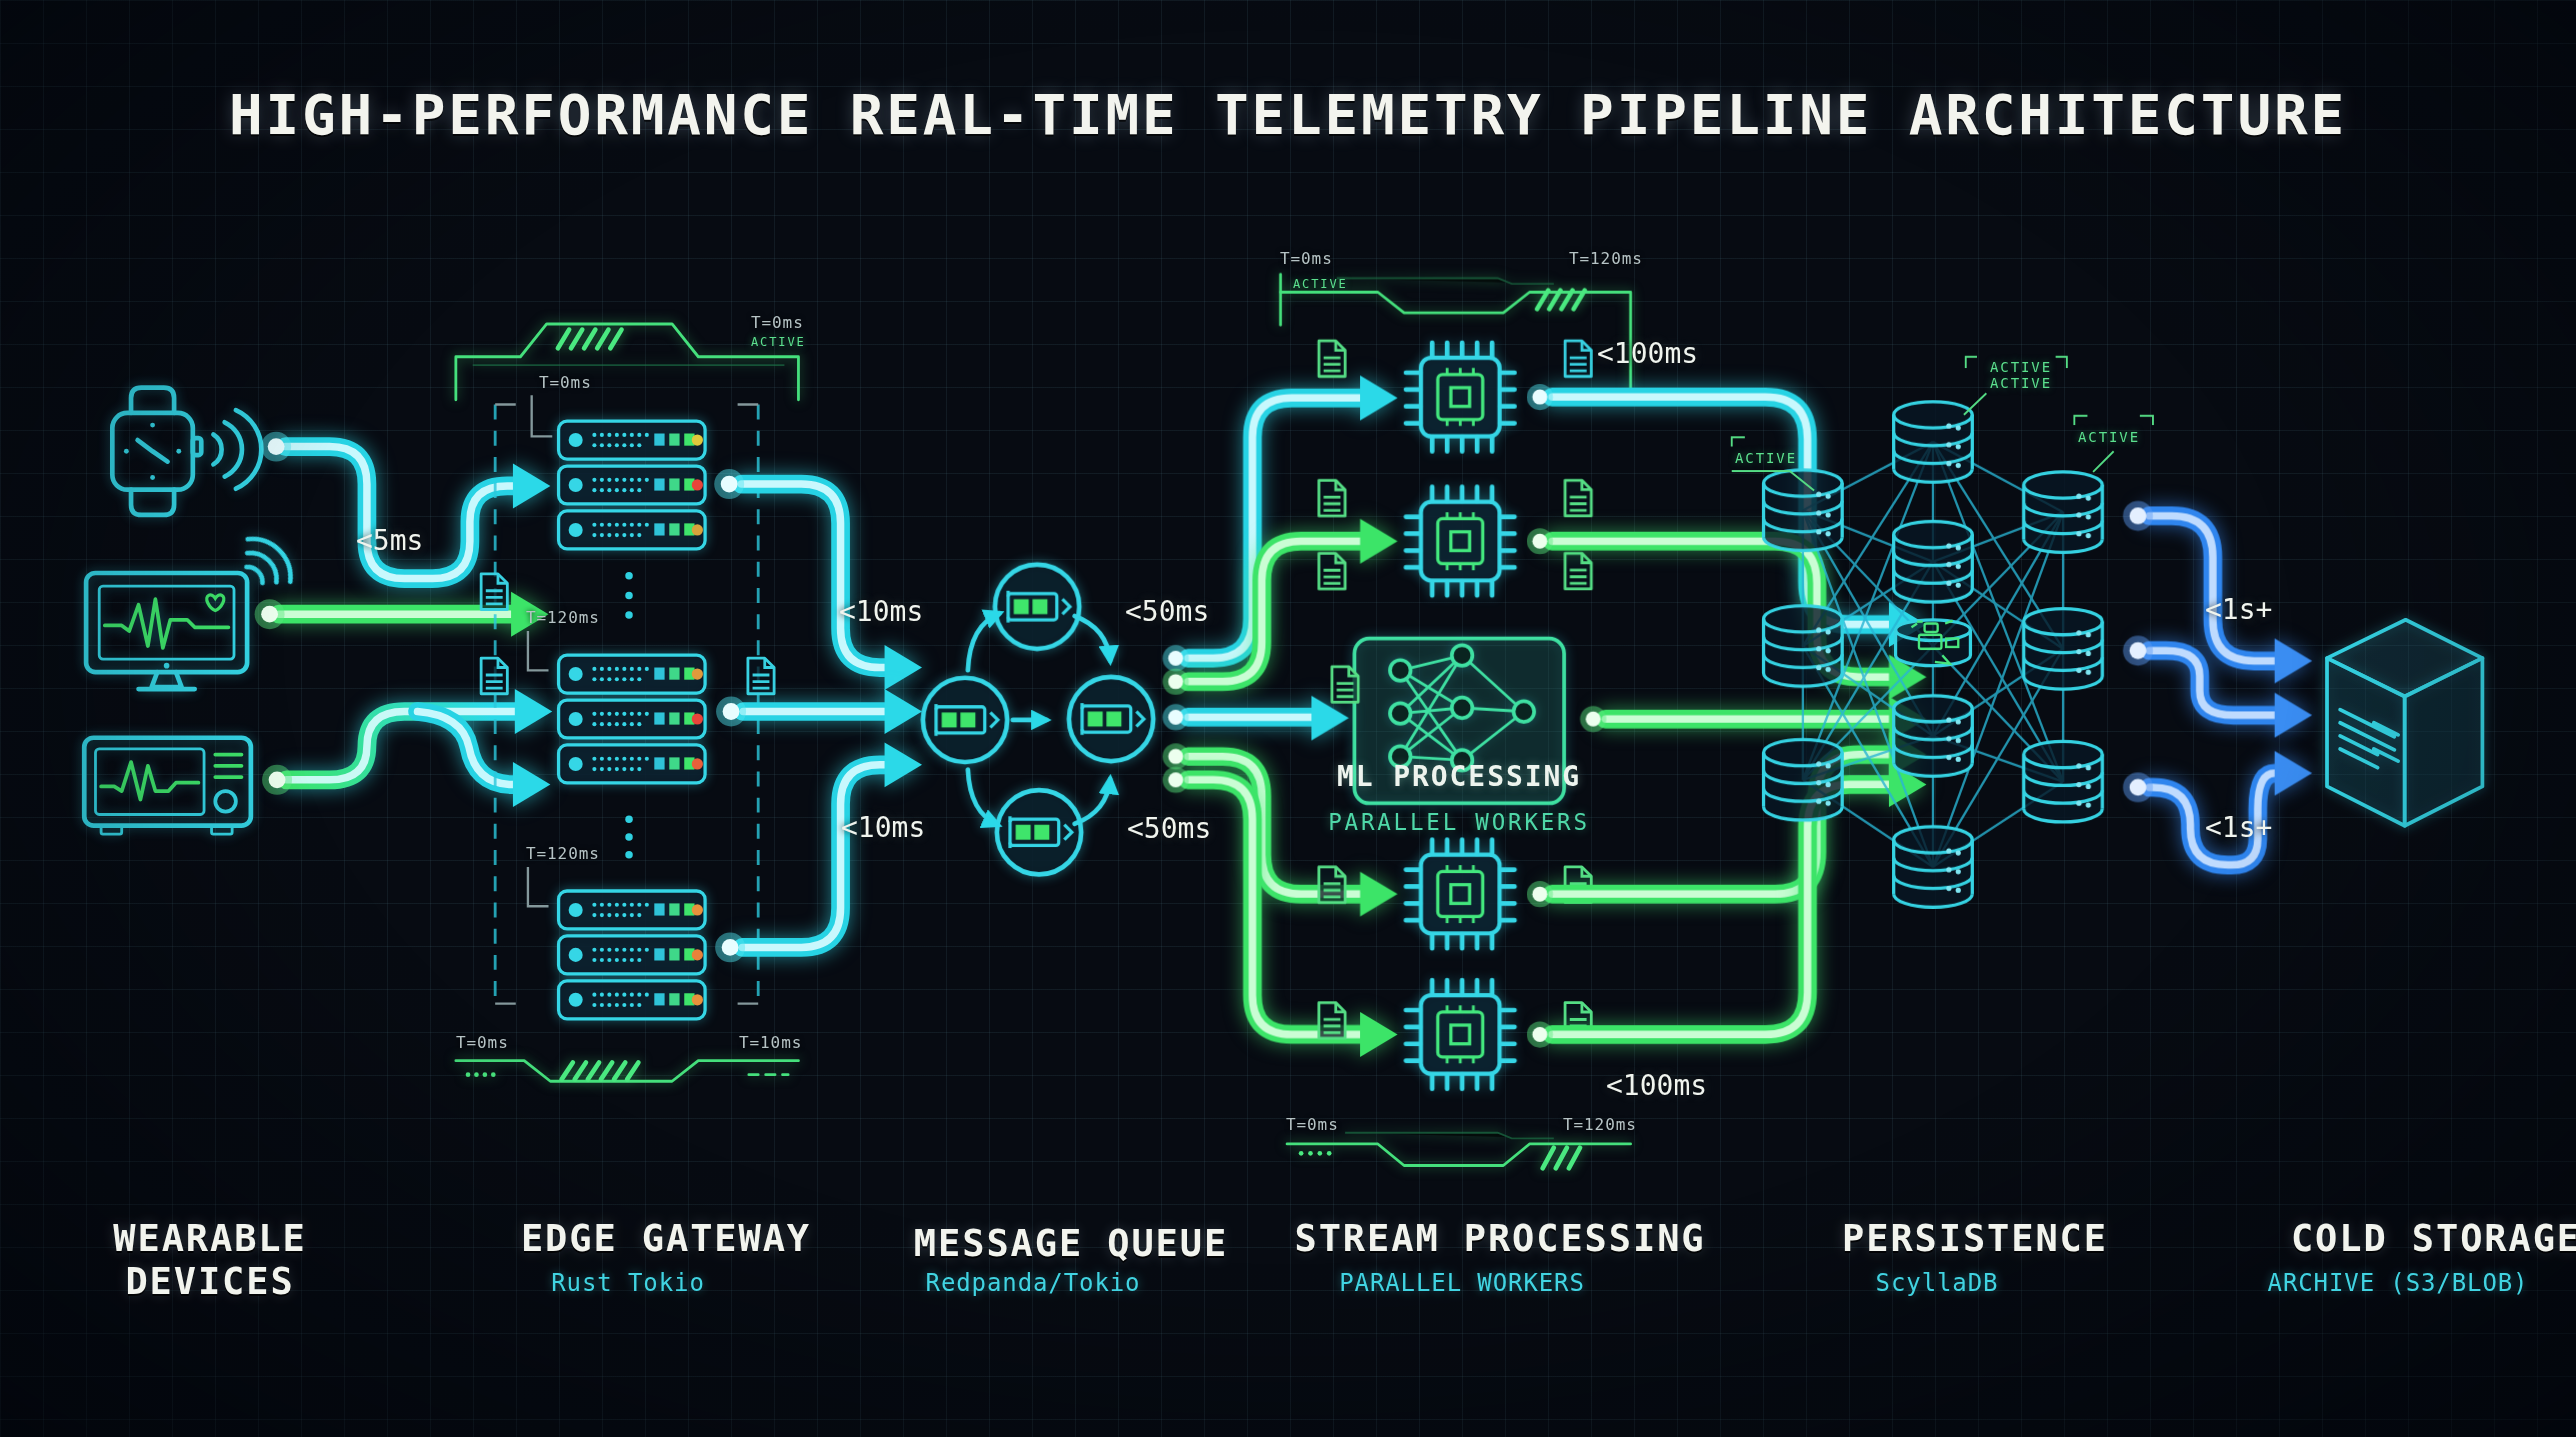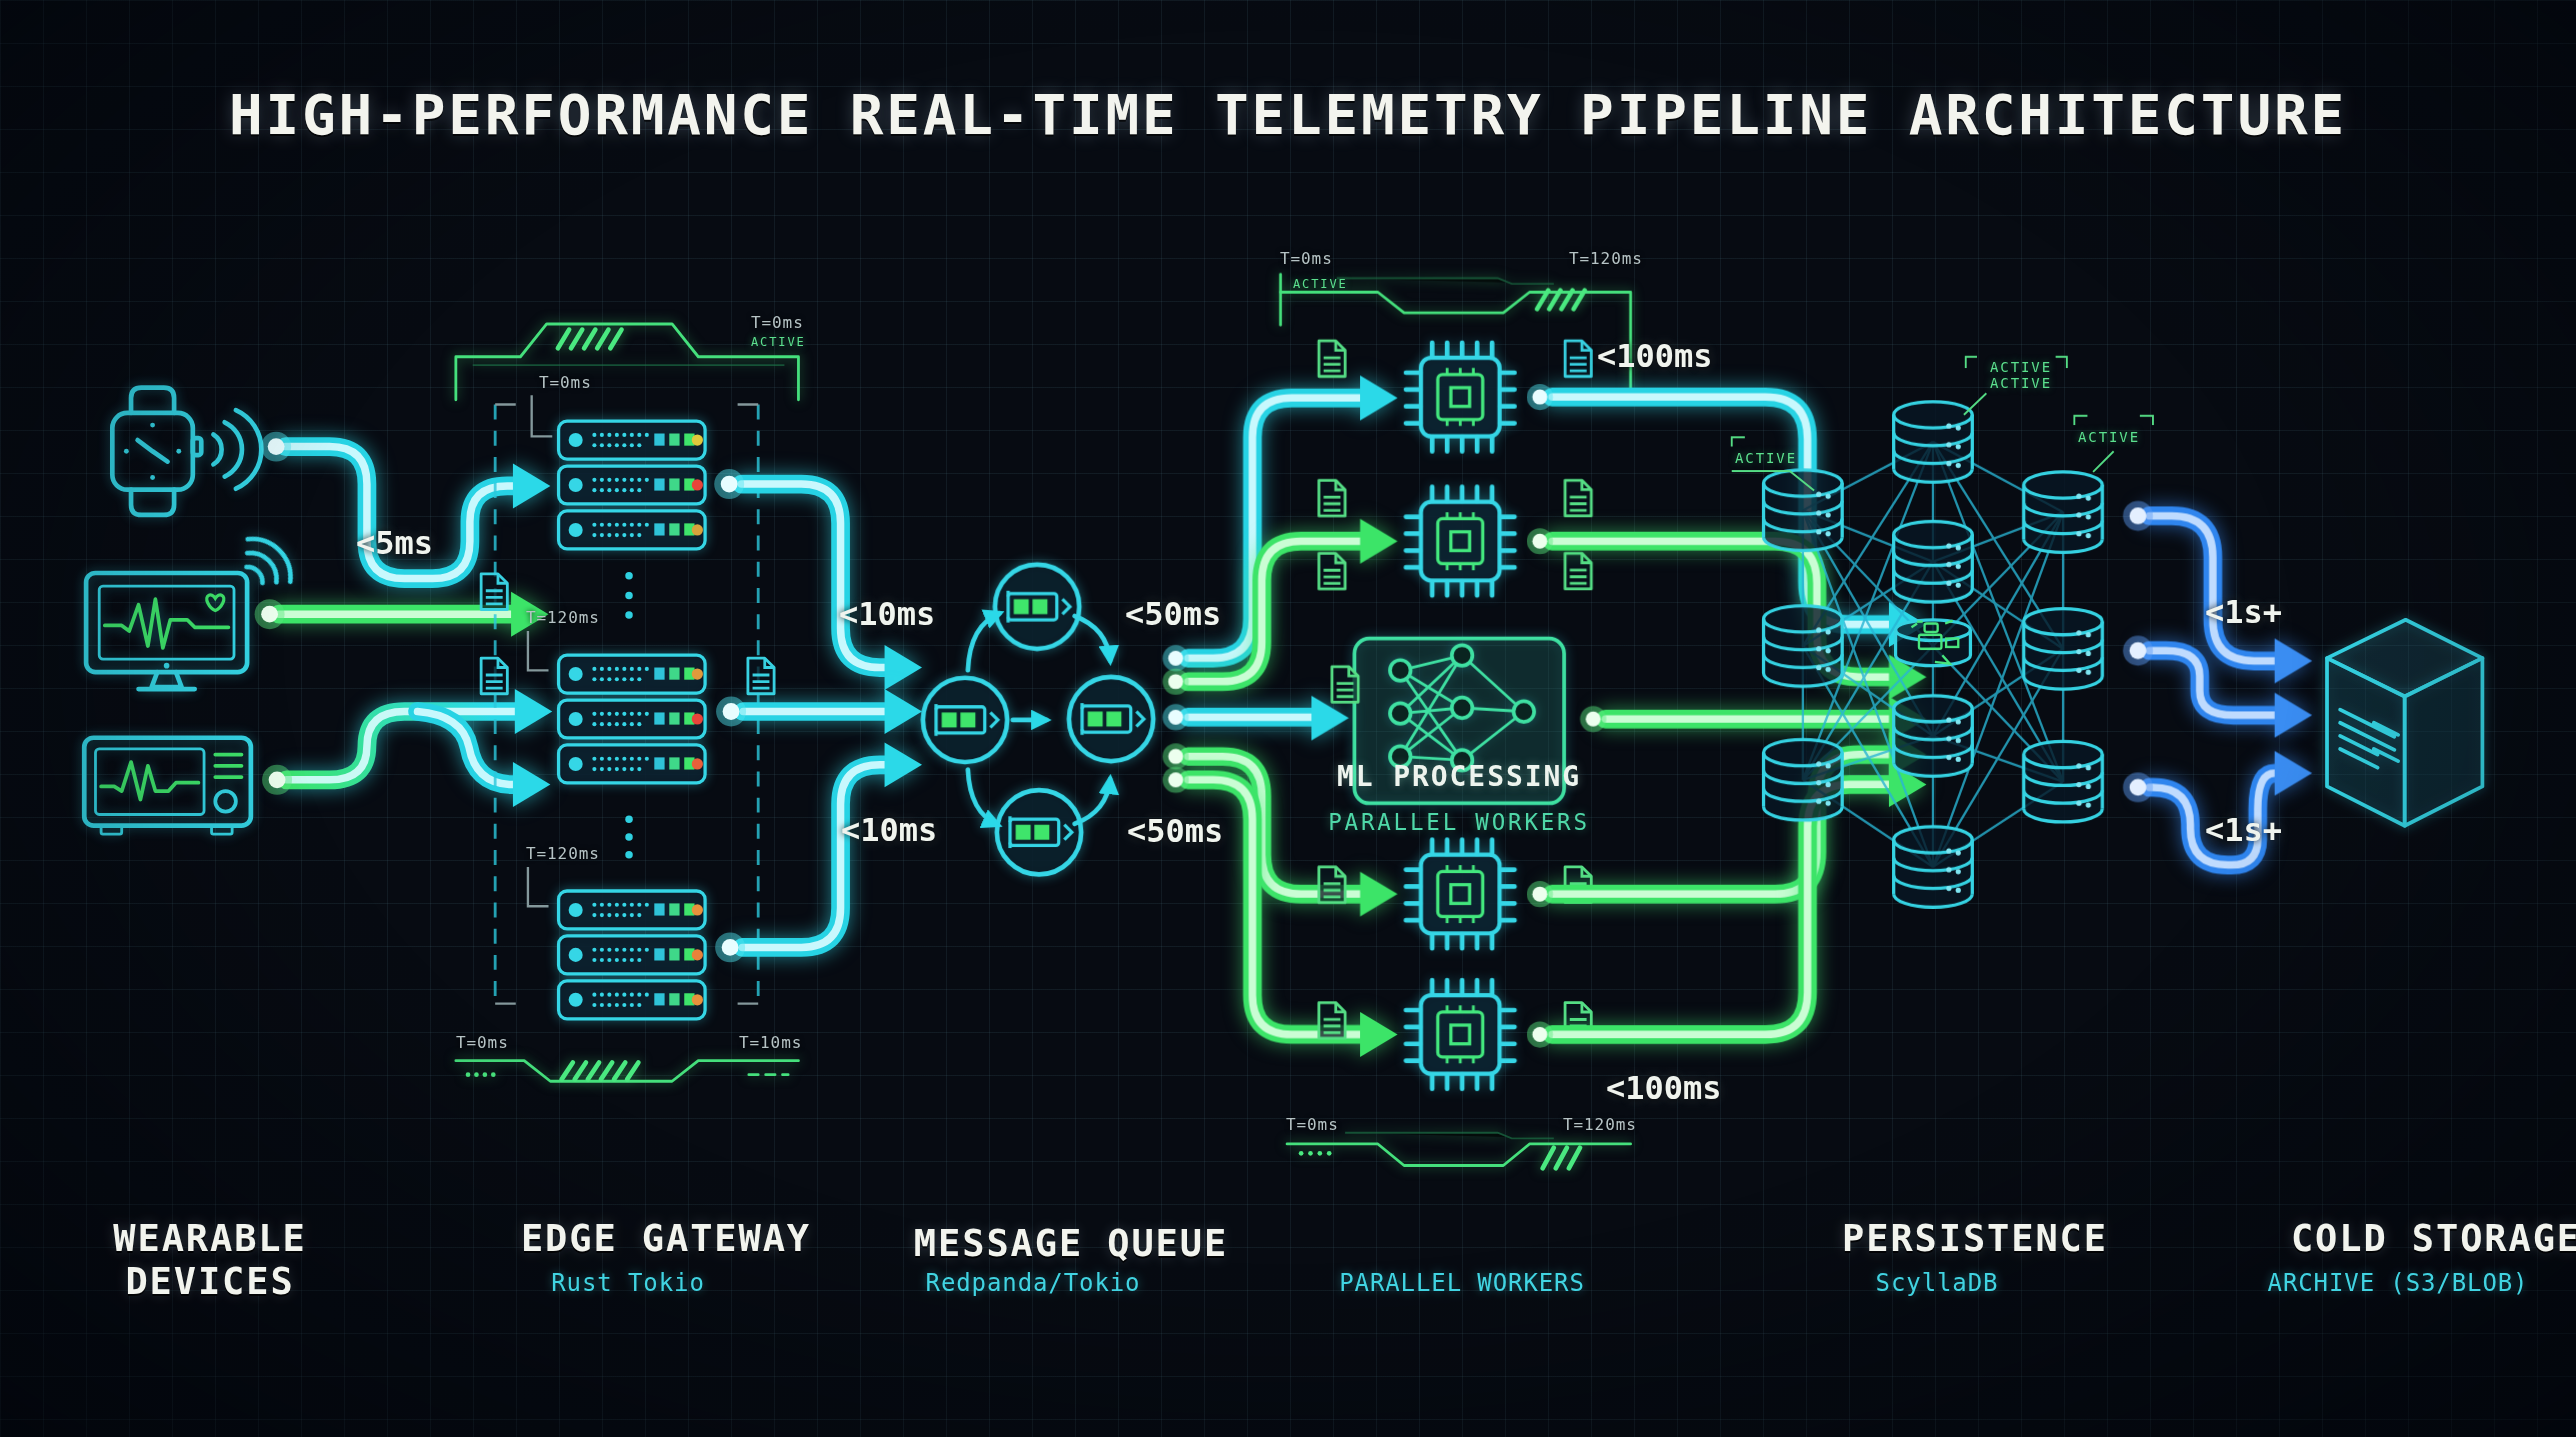--- a/index.html
+++ b/index.html
@@ -8,21 +8,21 @@
       linear-gradient(rgba(96,142,160,.12) 0.9px, transparent 0.9px),
       linear-gradient(90deg, rgba(96,142,160,.12) 0.9px, transparent 0.9px);
     background-size:43px 43px;font-family:"DejaVu Sans Mono","Liberation Mono",monospace;}
   #vignette{position:absolute;inset:0;pointer-events:none;
     background:radial-gradient(ellipse at 50% 45%, rgba(16,36,50,0) 55%, rgba(0,3,9,.6) 100%);}
   svg{position:absolute;left:0;top:0;}
   .txt{position:absolute;white-space:nowrap;z-index:5;}
   .center{transform:translateX(-50%);}
   .title{font-size:56px;font-weight:bold;letter-spacing:2.8px;color:#f3f4ee;
     text-shadow:0 1.9px 0 rgba(0,0,0,.7),0 0 17px rgba(200,230,255,.25);}
-  .lat{font-size:32px;font-weight:bold;color:#f0f4ee;text-shadow:0 0 7.5px rgba(0,0,0,.9),0 0 13px rgba(220,255,255,.22);text-align:right;}
+  .lat{font-size:28px;font-weight:normal;color:#f0f4ee;text-shadow:0 0 7.5px rgba(0,0,0,.9),0 0 13px rgba(220,255,255,.22);text-align:right;}
   .tlab{font-size:16px;color:#b6c3c5;letter-spacing:0.9px;text-shadow:0 0 5.6px rgba(0,0,0,.9);}
   .active{font-size:12px;color:#5ce08e;letter-spacing:1.9px;text-shadow:0 0 7.5px rgba(60,230,130,.5);}
   .active-md{font-size:14px;color:#5ce08e;letter-spacing:1.9px;text-shadow:0 0 7.5px rgba(60,230,130,.5);}
   .stage{font-size:37px;font-weight:bold;color:#f2f4ee;letter-spacing:1.9px;
     text-shadow:0 1.9px 0 rgba(0,0,0,.8),0 0 13px rgba(210,240,255,.2);margin-left:38px;}
   .sub-c{font-size:24px;color:#41d4e2;letter-spacing:0.9px;text-shadow:0 0 9.4px rgba(60,215,230,.45);}
   .ml-title{font-size:28px;font-weight:bold;color:#eef4ee;letter-spacing:1.9px;text-shadow:0 0 9.4px rgba(180,255,230,.35);}
   .ml-sub{font-size:22.5px;color:#4fd8a8;letter-spacing:2.8px;text-shadow:0 0 9.4px rgba(70,230,170,.4);}
 
   .pipe{fill:none;stroke-linecap:round;stroke-linejoin:round;}
@@ -583,20 +583,21 @@
 
 <div class="txt ml-title center" style="left:1459px;top:760px">ML PROCESSING</div>
 <div class="txt ml-sub center" style="left:1459px;top:809px">PARALLEL WORKERS</div>
 
 <div class="txt stage center" style="left:172px;top:1217px">WEARABLE</div>
 <div class="txt stage center" style="left:172px;top:1260px">DEVICES</div>
 <div class="txt stage center" style="left:628px;top:1217px">EDGE GATEWAY</div>
 <div class="txt sub-c center" style="left:628px;top:1269px">Rust Tokio</div>
 <div class="txt stage center" style="left:1033px;top:1222px">MESSAGE QUEUE</div>
 <div class="txt sub-c center" style="left:1033px;top:1269px">Redpanda/Tokio</div>
+<div class="txt stage center" style="left:1462px;top:1217px">STREAM PROCESSING</div>
 <div class="txt sub-c center" style="left:1462px;top:1269px">PARALLEL WORKERS</div>
 <div class="txt stage center" style="left:1937px;top:1217px">PERSISTENCE</div>
 <div class="txt sub-c center" style="left:1937px;top:1269px">ScyllaDB</div>
 <div class="txt stage center" style="left:2398px;top:1217px">COLD STORAGE</div>
 <div class="txt sub-c center" style="left:2398px;top:1269px">ARCHIVE (S3/BLOB)</div>
 
 <div id="vignette"></div>
 </div>
 
 

